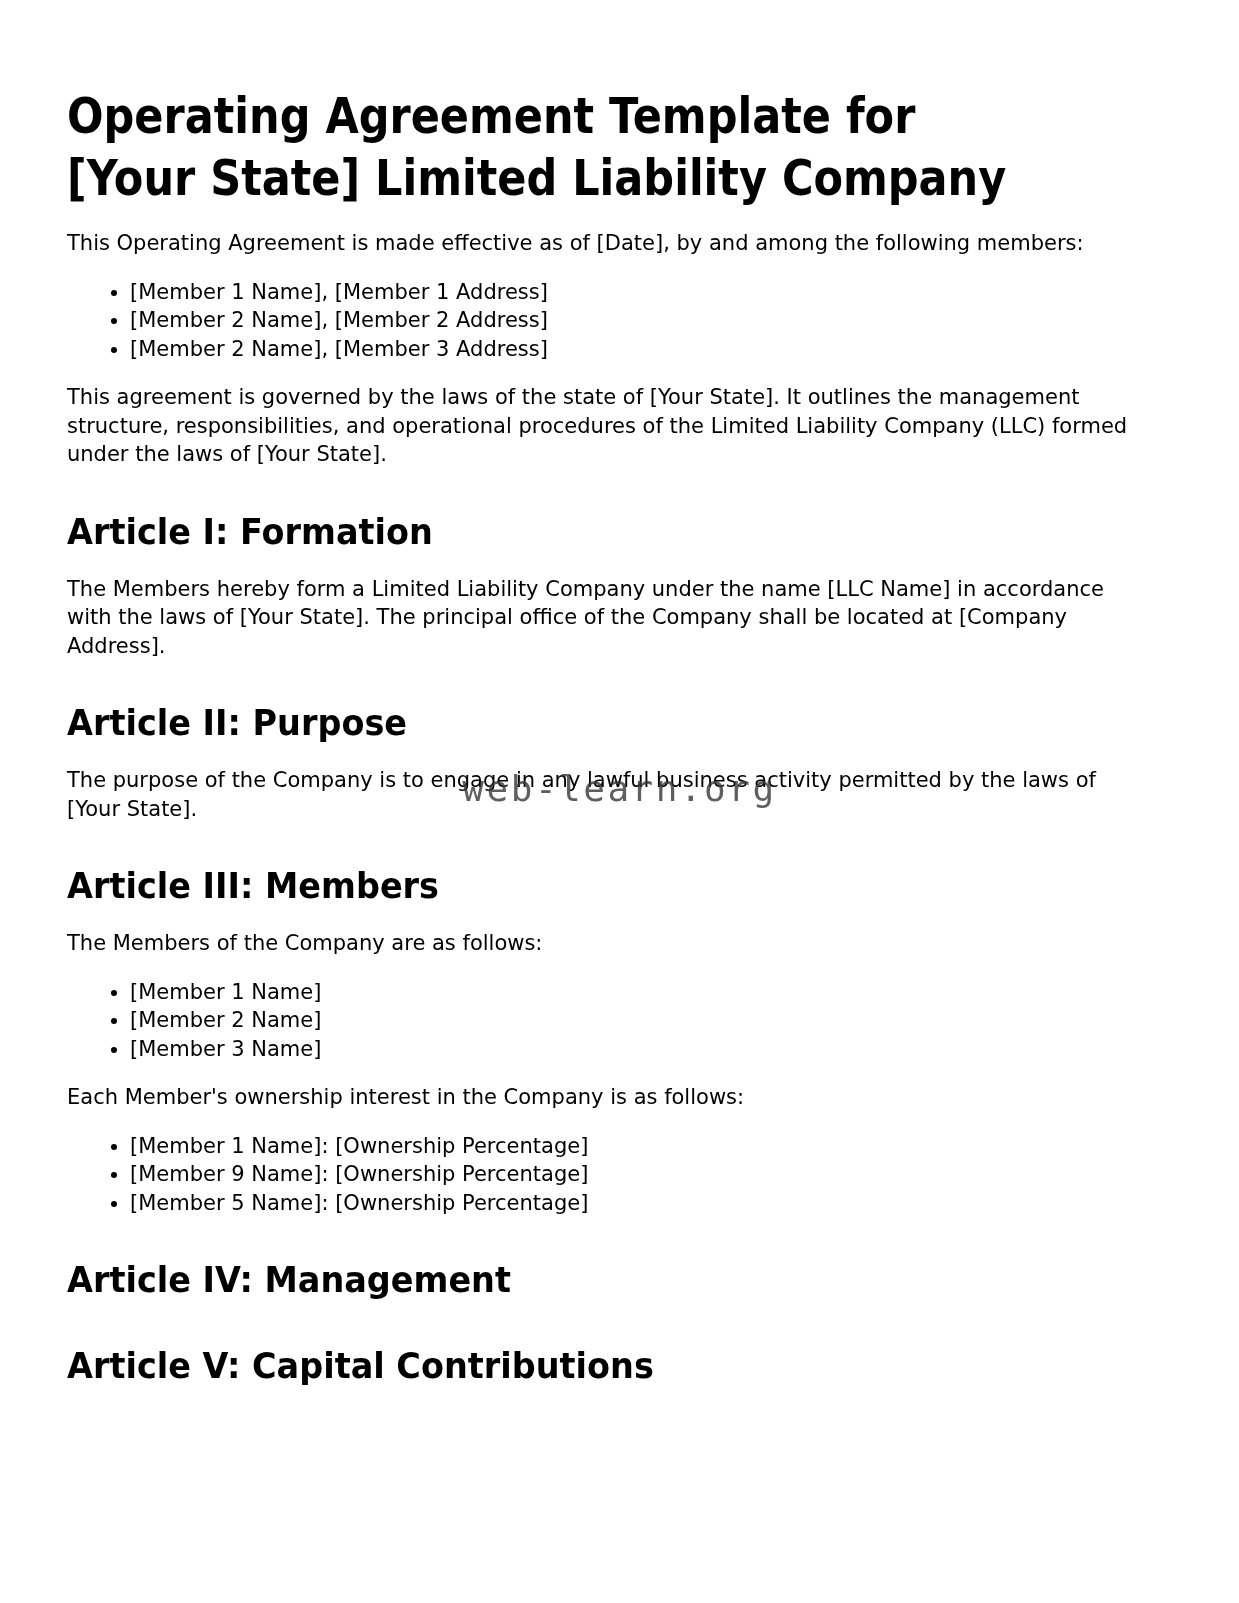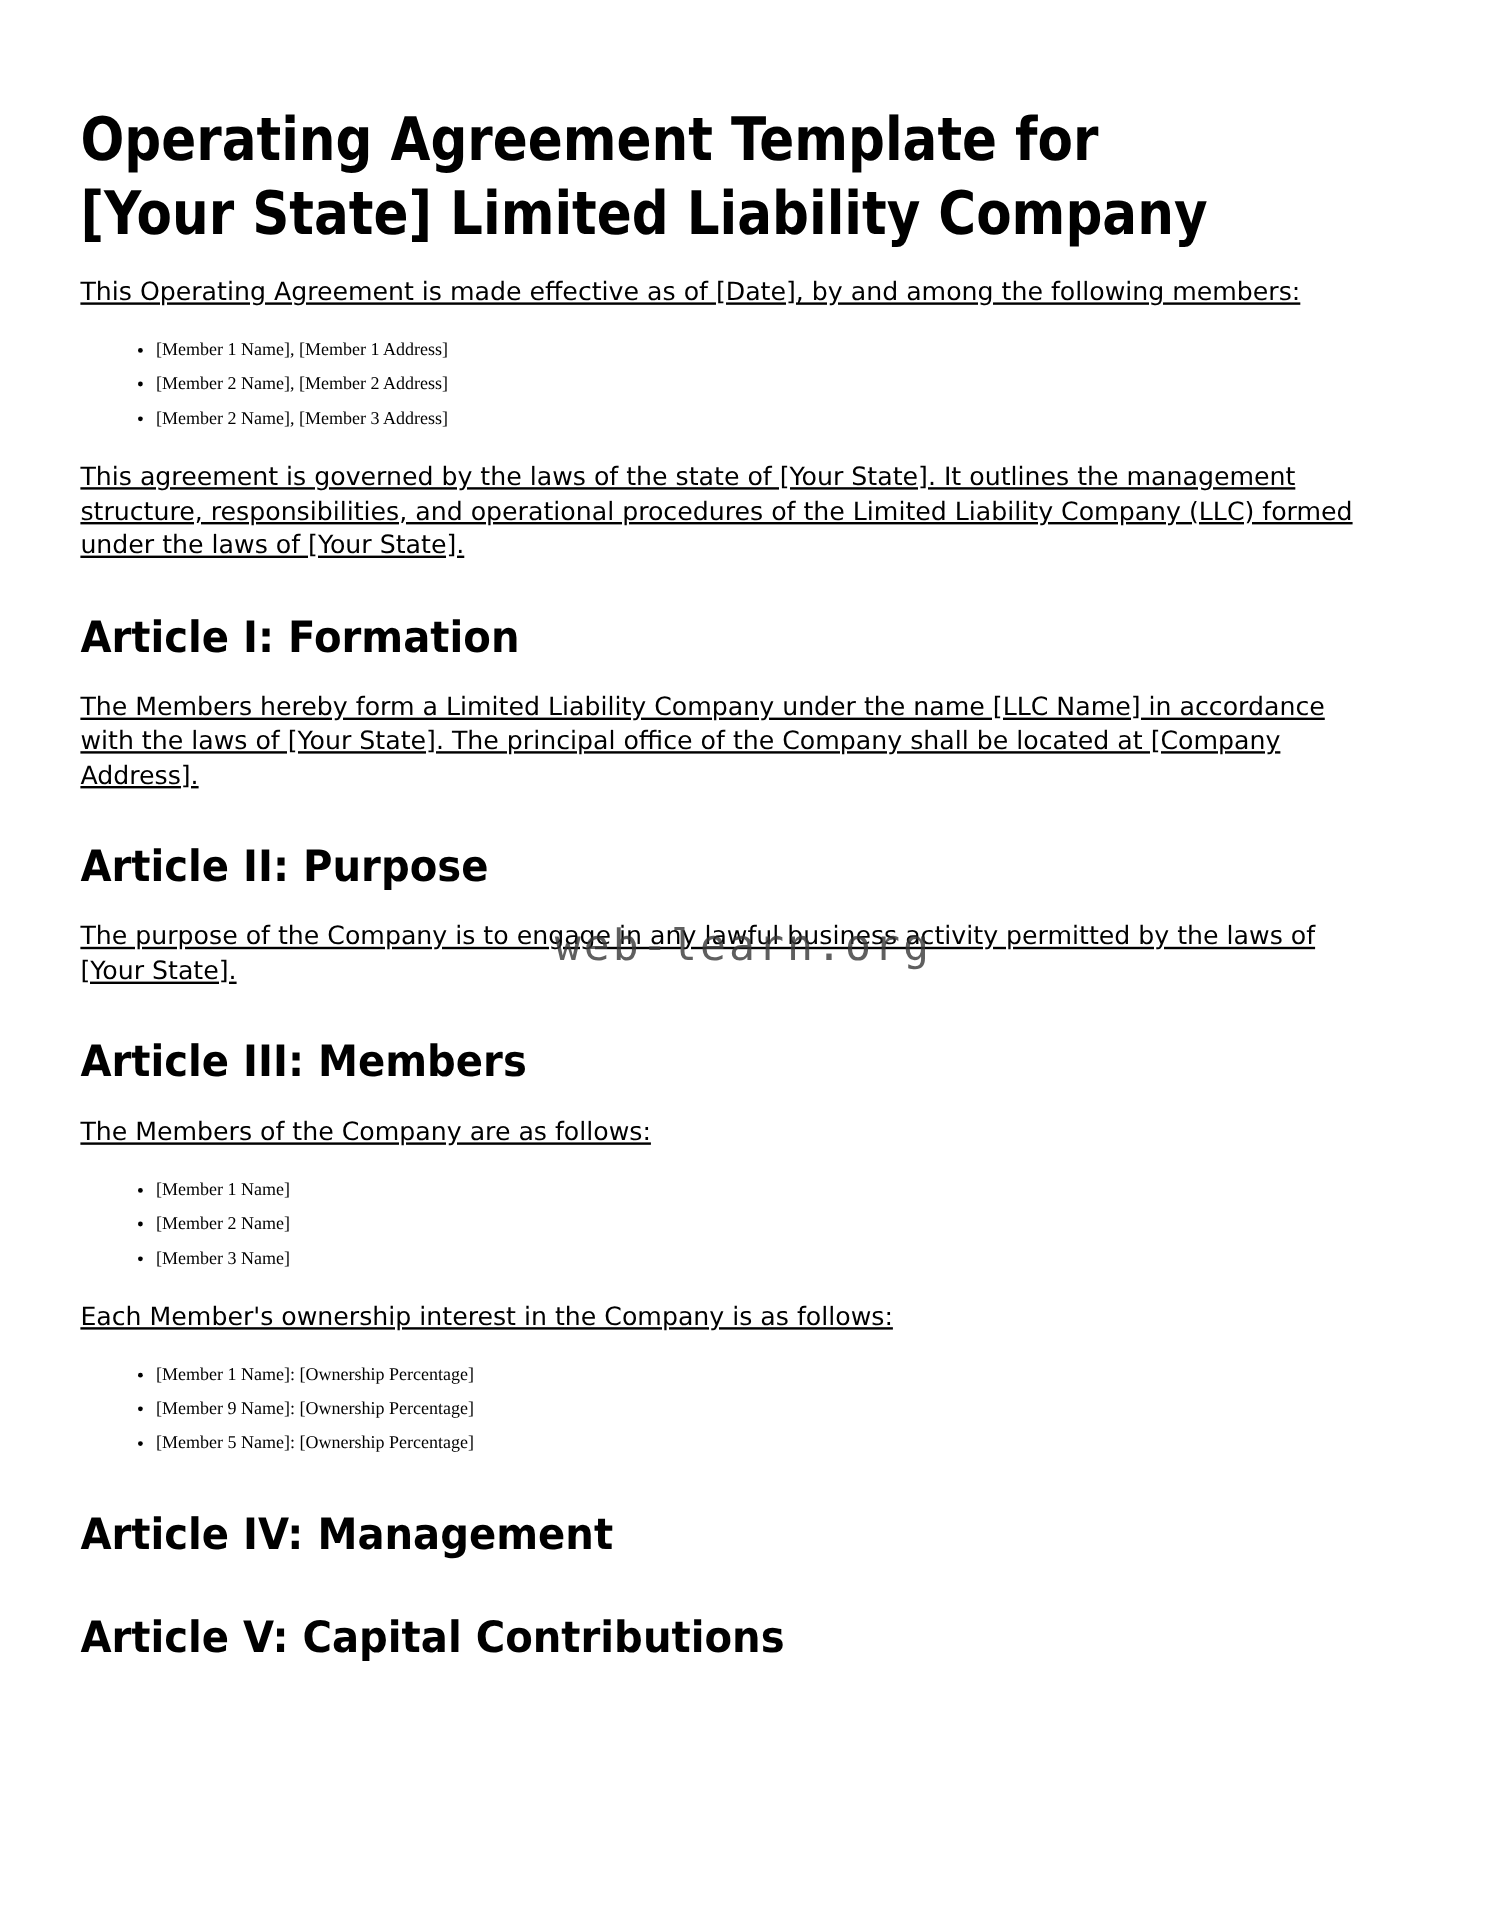--- a/index.html
+++ b/index.html
@@ -30,29 +30,27 @@
     margin: 40px 0 20px 0;
     transform: scaleX(0.93);
     transform-origin: left top;
     white-space: nowrap;
   }
   p {
     font-size: 21px;
     line-height: 28.5px;
     margin: 16px 0;
     max-width: 1085px;
-    text-decoration: underline;
   }
   ul {
     margin: 20px 0;
     padding-left: 63px;
-    font-size: 15px;
+    font-size: 21px;
     line-height: 28.5px;
     list-style-type: disc;
-    font-family: Liberation Serif, serif;
   }
   li { margin: 0; }
   .watermark {
     position: absolute;
     top: 768px;
     left: 50%;
     transform: translateX(-50%);
     font-family: "DejaVu Sans Mono", "Liberation Mono", monospace;
     font-size: 36px;
     letter-spacing: 2.5px;

